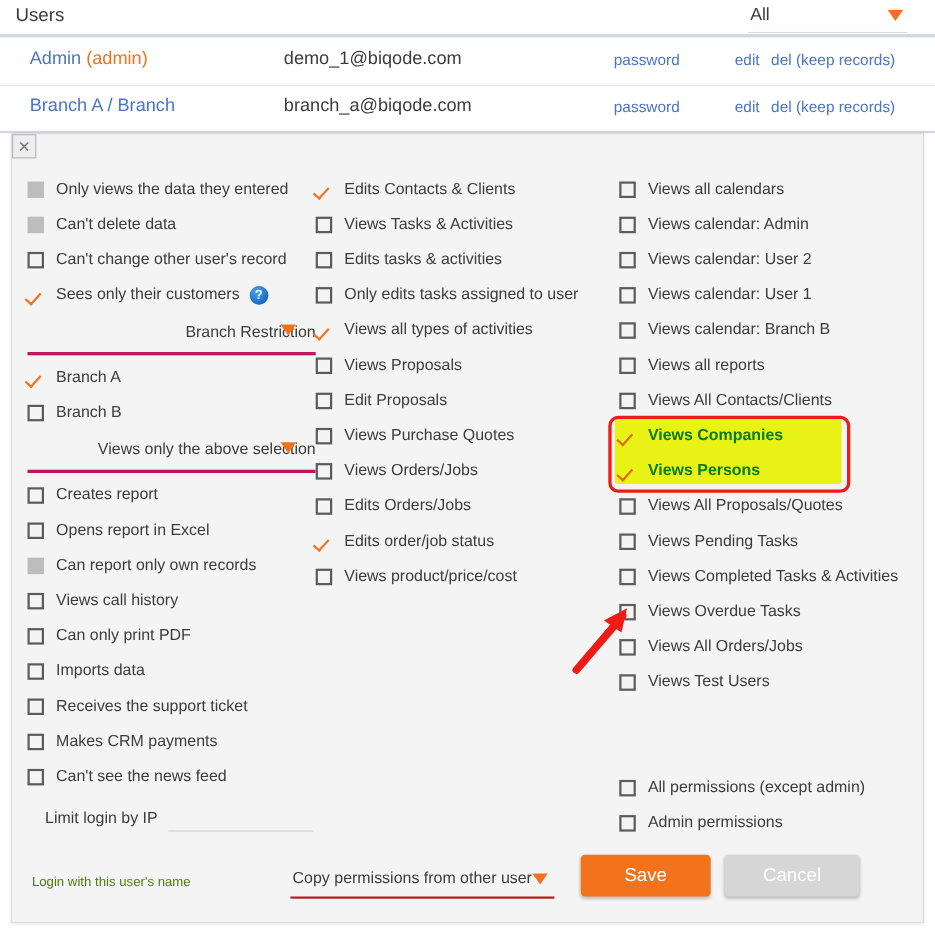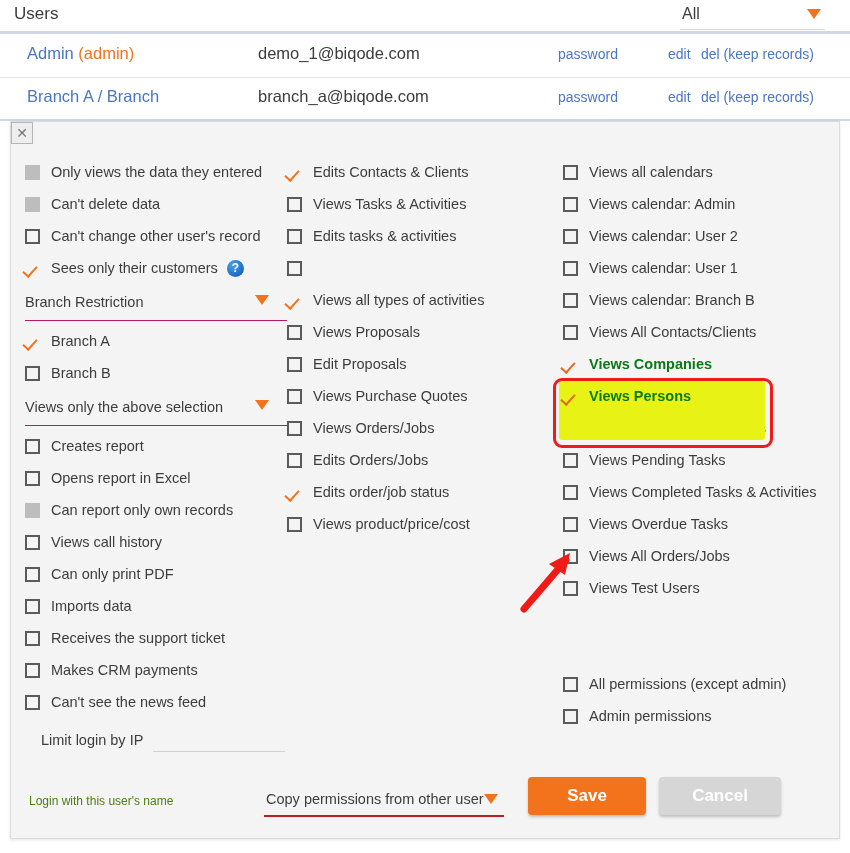--- a/index.html
+++ b/index.html
@@ -99,21 +99,21 @@
 
   .help-icon{
     width:17px;height:17px;border-radius:50%;
     background:radial-gradient(circle at 35% 30%, #4aa3e8 0%, #1a69c4 70%, #0d4f9e 100%);
     color:#fff;font-size:12px;font-weight:bold;line-height:17px;text-align:center;
     margin-left:9px;flex:none;cursor:pointer;
   }
 
   .sect{
     position:relative;height:36px;display:flex;align-items:center;
-    border-bottom:1px solid #be185d;margin-bottom:4px;
+    border-bottom:3px solid #be185d;margin-bottom:4px;justify-content:flex-end;
   }
   .sect .sect-lbl{font-size:14.5px;color:#3c3c3c;}
   .sect .caret{position:absolute;right:18px;top:11px;}
   .spacer-lg{height:64px;}
 
   .ip-row{
     position:relative;height:34px;display:flex;align-items:flex-end;padding-left:16px;
   }
   .ip-row .ip-lbl{font-size:14.5px;color:#3c3c3c;padding-bottom:4px;}
   .ip-input{
@@ -144,21 +144,21 @@
     position:absolute;left:253px;top:663px;width:240px;height:30px;
     border-bottom:2px solid #b91c1c;
     text-decoration:underline;
   }
   .copy-select .copy-lbl{
     position:absolute;left:2px;top:6px;font-size:14.5px;color:#3c3c3c;
   }
   .copy-select .caret{position:absolute;right:6px;top:9px;}
   .btn{
     position:absolute;top:655px;height:38px;border:none;border-radius:4px;
-    font-family:inherit;font-size:17px;font-weight:bold;color:#ffffff;
+    font-family:inherit;font-size:17px;font-weight:normal;color:#ffffff;
     cursor:pointer;box-shadow:0 2px 3px rgba(0,0,0,0.22);
   }
   .btn-save{left:517px;width:118px;background:#f2731c;}
   .btn-cancel{left:648px;width:122px;background:#d6d6d6;}
 </style>
 </head>
 <body>
 
 <div class="page">
 
@@ -279,20 +279,21 @@
         <div class="perm-row">
           <span class="box"></span>
           <span class="lbl">Views Tasks &amp; Activities</span>
         </div>
         <div class="perm-row">
           <span class="box"></span>
           <span class="lbl">Edits tasks &amp; activities</span>
         </div>
         <div class="perm-row">
           <span class="box"></span>
+          <span class="lbl">Only edits tasks assigned to user</span>
         </div>
         <div class="perm-row">
           <span class="check"></span>
           <span class="lbl link">Views all types of activities</span>
         </div>
         <div class="perm-row">
           <span class="box"></span>
           <span class="lbl">Views Proposals</span>
         </div>
         <div class="perm-row">
@@ -339,20 +340,24 @@
         <div class="perm-row">
           <span class="box"></span>
           <span class="lbl">Views calendar: User 1</span>
         </div>
         <div class="perm-row">
           <span class="box"></span>
           <span class="lbl">Views calendar: Branch B</span>
         </div>
         <div class="perm-row">
           <span class="box"></span>
+          <span class="lbl link">Views all reports</span>
+        </div>
+        <div class="perm-row">
+          <span class="box"></span>
           <span class="lbl">Views All Contacts/Clients</span>
         </div>
         <div class="perm-row hl">
           <span class="check"></span>
           <span class="lbl">Views Companies</span>
         </div>
         <div class="perm-row hl">
           <span class="check"></span>
           <span class="lbl">Views Persons</span>
         </div>

